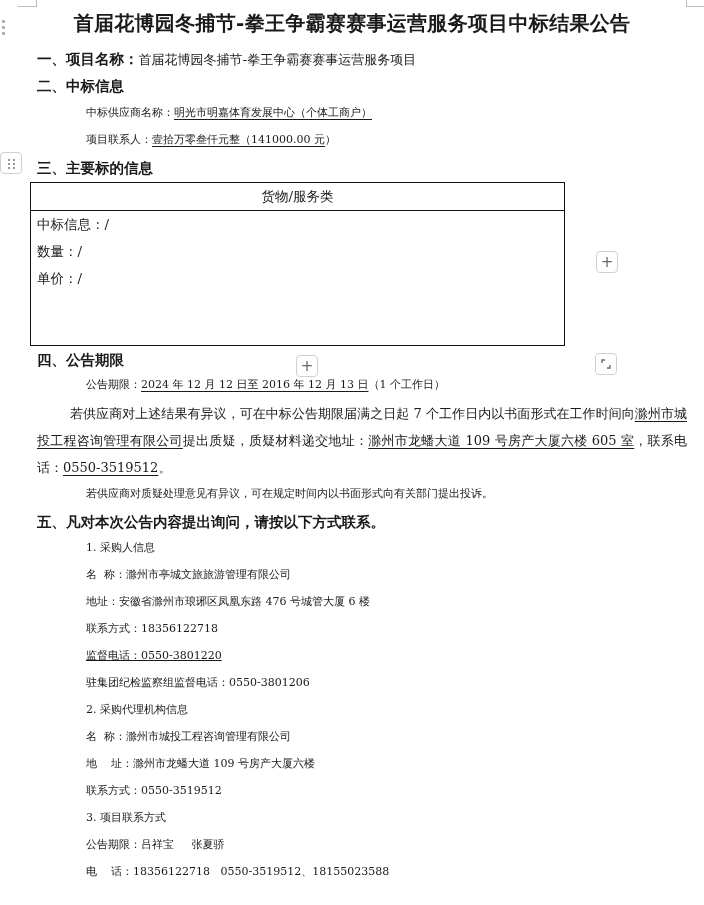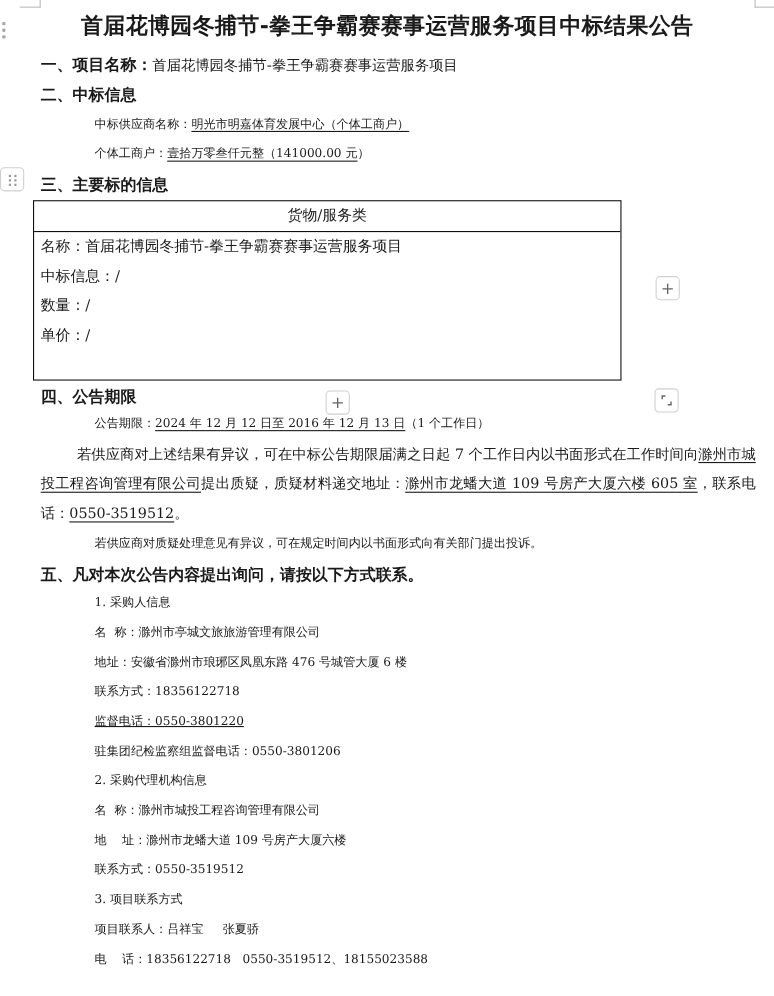--- a/index.html
+++ b/index.html
@@ -40,36 +40,35 @@
 
 <div class="abs h" style="top:50px;">
   <span>一、项目名称：</span><span class="plain">首届花博园冬捕节-拳王争霸赛赛事运营服务项目</span>
 </div>
 
 <div class="abs h" style="top:77px;">二、中标信息</div>
 <div class="abs line" style="top:105px;">
   <span>中标供应商名称：</span><span class="u">明光市明嘉体育发展中心（个体工商户）</span>
 </div>
 <div class="abs line" style="top:132px;">
-  <span>个体工商户：</span><span class="u">壹拾万零叁仟元整（141000.00 元</span><span>）</span>
+  <span>项目联系人：</span><span class="u">壹拾万零叁仟元整（141000.00 元</span><span>）</span>
 </div>
 
 <div class="abs handle">
   <i style="left:7px;top:6px"></i>
     <i style="left:12px;top:6px"></i>
   <i style="left:7px;top:10px"></i>
     <i style="left:12px;top:10px"></i>
   <i style="left:7px;top:14px"></i>
     <i style="left:12px;top:14px"></i>
 </div>
 <div class="abs h" style="top:159px;">三、主要标的信息</div>
 
 <div class="abs table">
   <div class="thead">货物/服务类</div>
-  <div class="trow">名称：首届花博园冬捕节-拳王争霸赛赛事运营服务项目</div>
   <div class="trow">中标信息：/</div>
   <div class="trow">数量：/</div>
   <div class="trow">单价：/</div>
 </div>
 
 <div class="abs btn" style="left:596px;top:251px;">+</div>
 <div class="abs btn" style="left:296px;top:355px;">+</div>
 <div class="abs btn" style="left:595px;top:353px;">
   <svg width="10" height="10" viewBox="0 0 10 10" style="margin-top:5px">
       <path d="M1 4V1h3M9 6v3H6" stroke="#666" stroke-width="1.3" fill="none"></path>
@@ -90,14 +89,14 @@
 <div class="abs line" style="top:567px;white-space:pre;">名  称：滁州市亭城文旅旅游管理有限公司</div>
 <div class="abs line" style="top:594px;">地址：安徽省滁州市琅琊区凤凰东路 476 号城管大厦 6 楼</div>
 <div class="abs line" style="top:621px;text-align:right;">联系方式：18356122718</div>
 <div class="abs line" style="top:648px;text-decoration:underline;">监督电话：0550-3801220</div>
 <div class="abs line" style="top:675px;">驻集团纪检监察组监督电话：0550-3801206</div>
 <div class="abs line" style="top:702px;">2. 采购代理机构信息</div>
 <div class="abs line" style="top:729px;white-space:pre;">名  称：滁州市城投工程咨询管理有限公司</div>
 <div class="abs line" style="top:756px;white-space:pre;">地    址：滁州市龙蟠大道 109 号房产大厦六楼</div>
 <div class="abs line" style="top:783px;">联系方式：0550-3519512</div>
 <div class="abs line" style="top:810px;">3. 项目联系方式</div>
-<div class="abs line" style="top:837px;white-space:pre;">项目联系人：吕祥宝     张夏骄</div>
+<div class="abs line" style="top:837px;white-space:pre;">公告期限：吕祥宝     张夏骄</div>
 <div class="abs line" style="top:864px;white-space:pre;">电    话：18356122718   0550-3519512、18155023588</div>
 
 </body></html>

